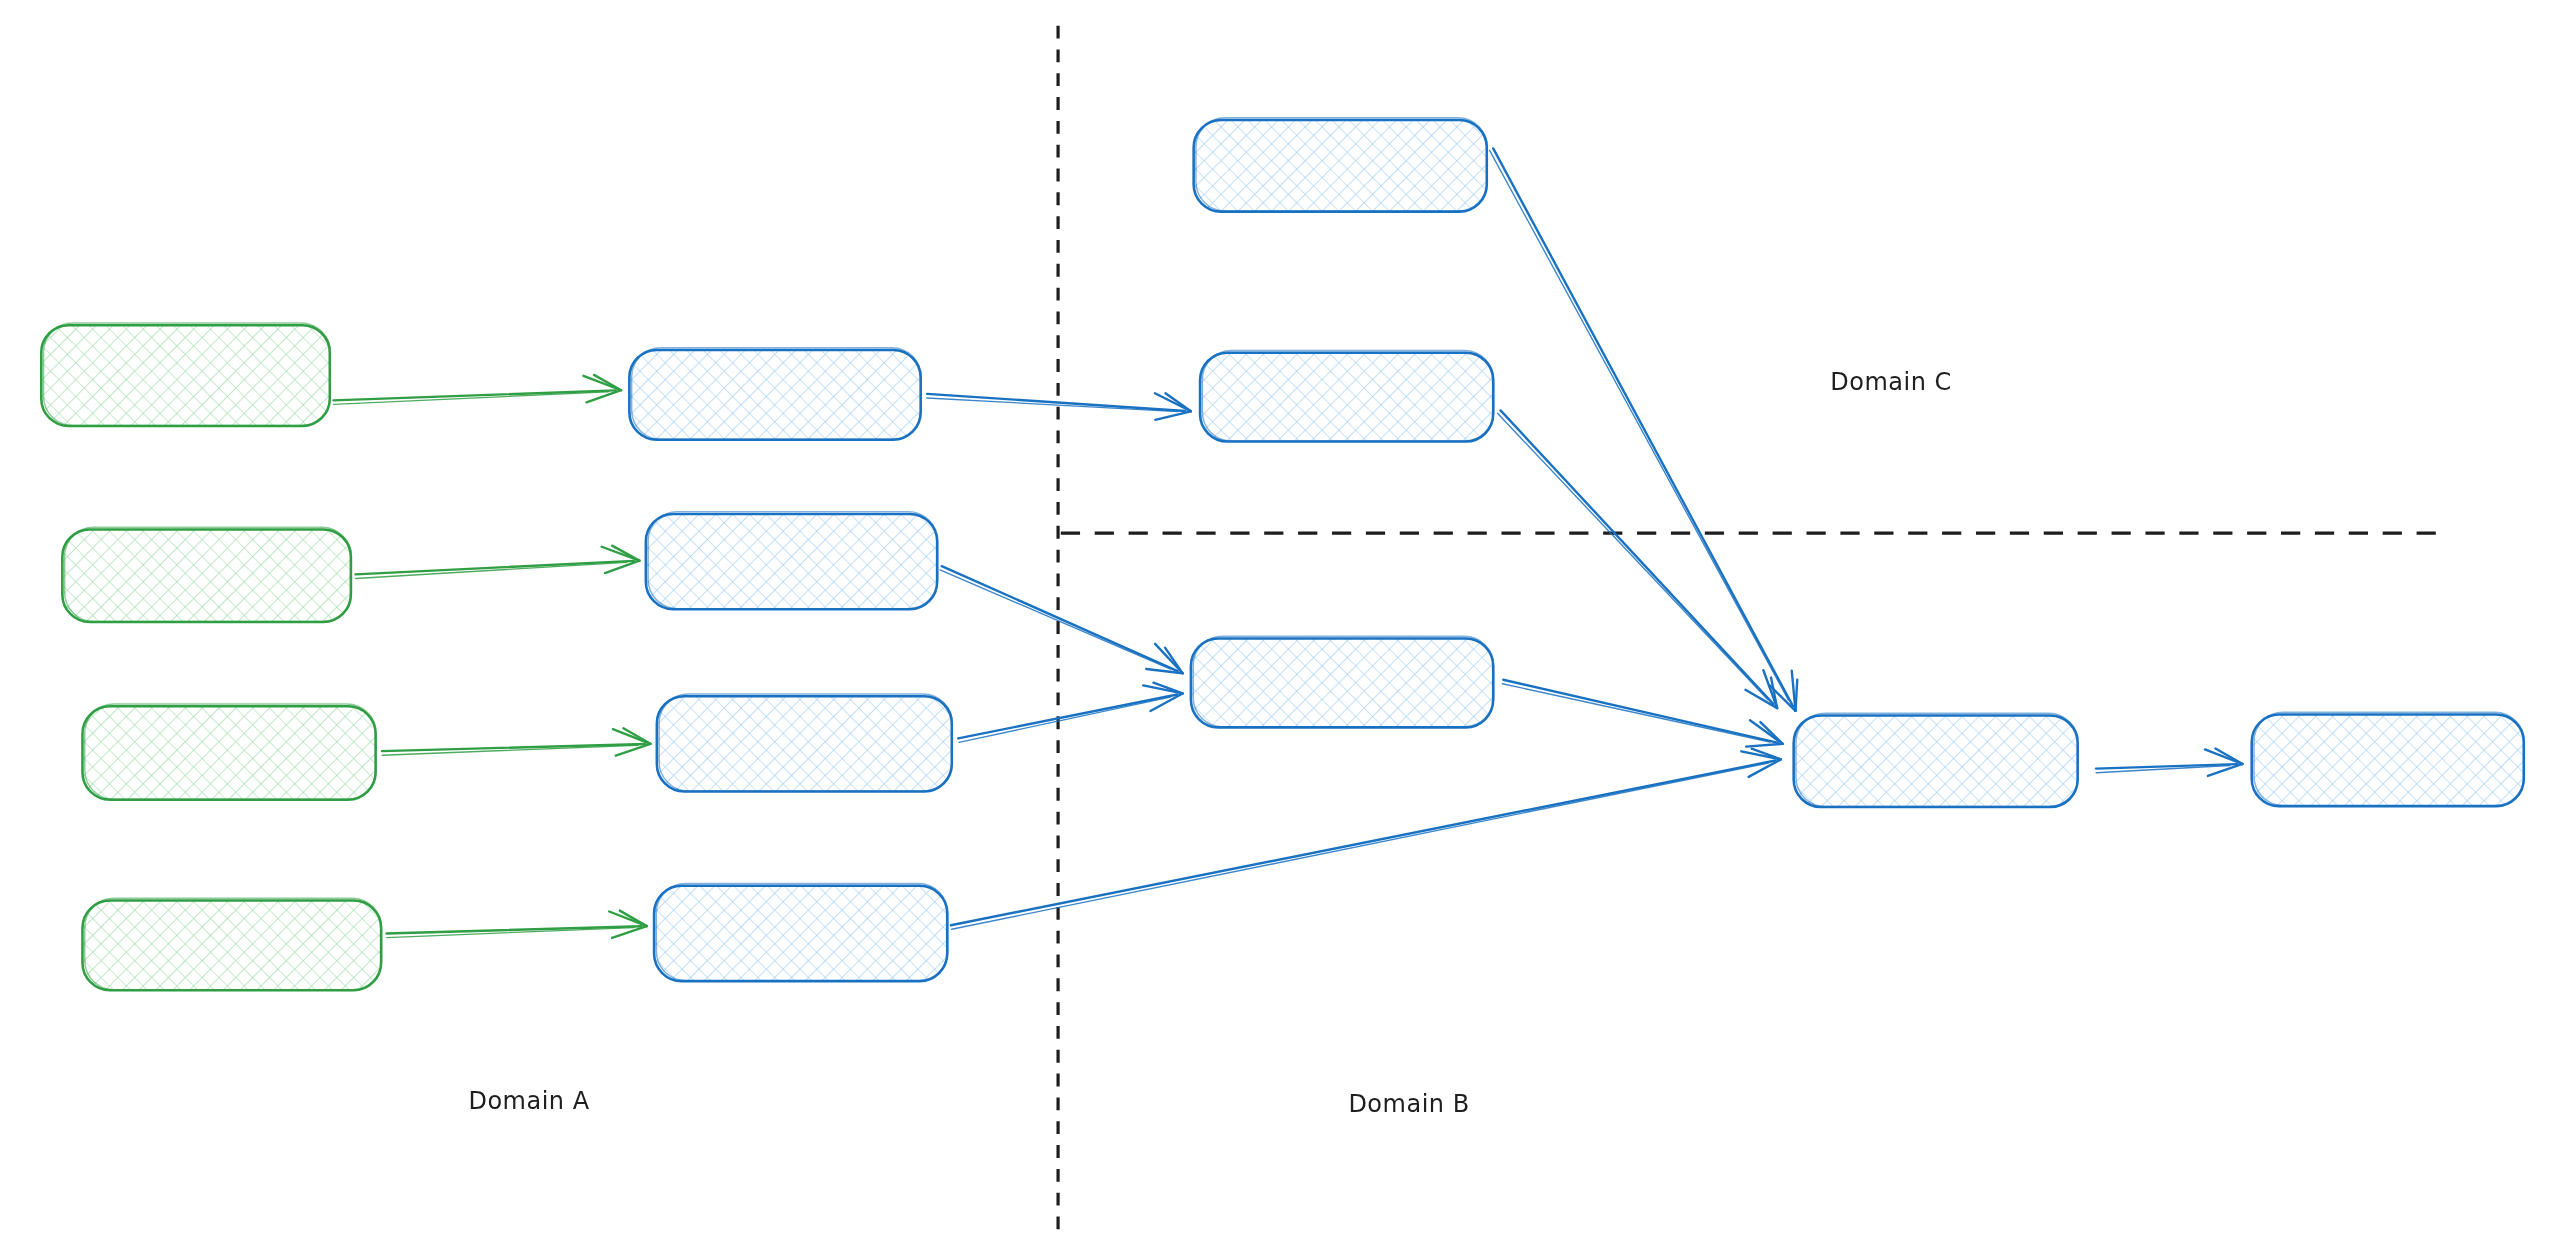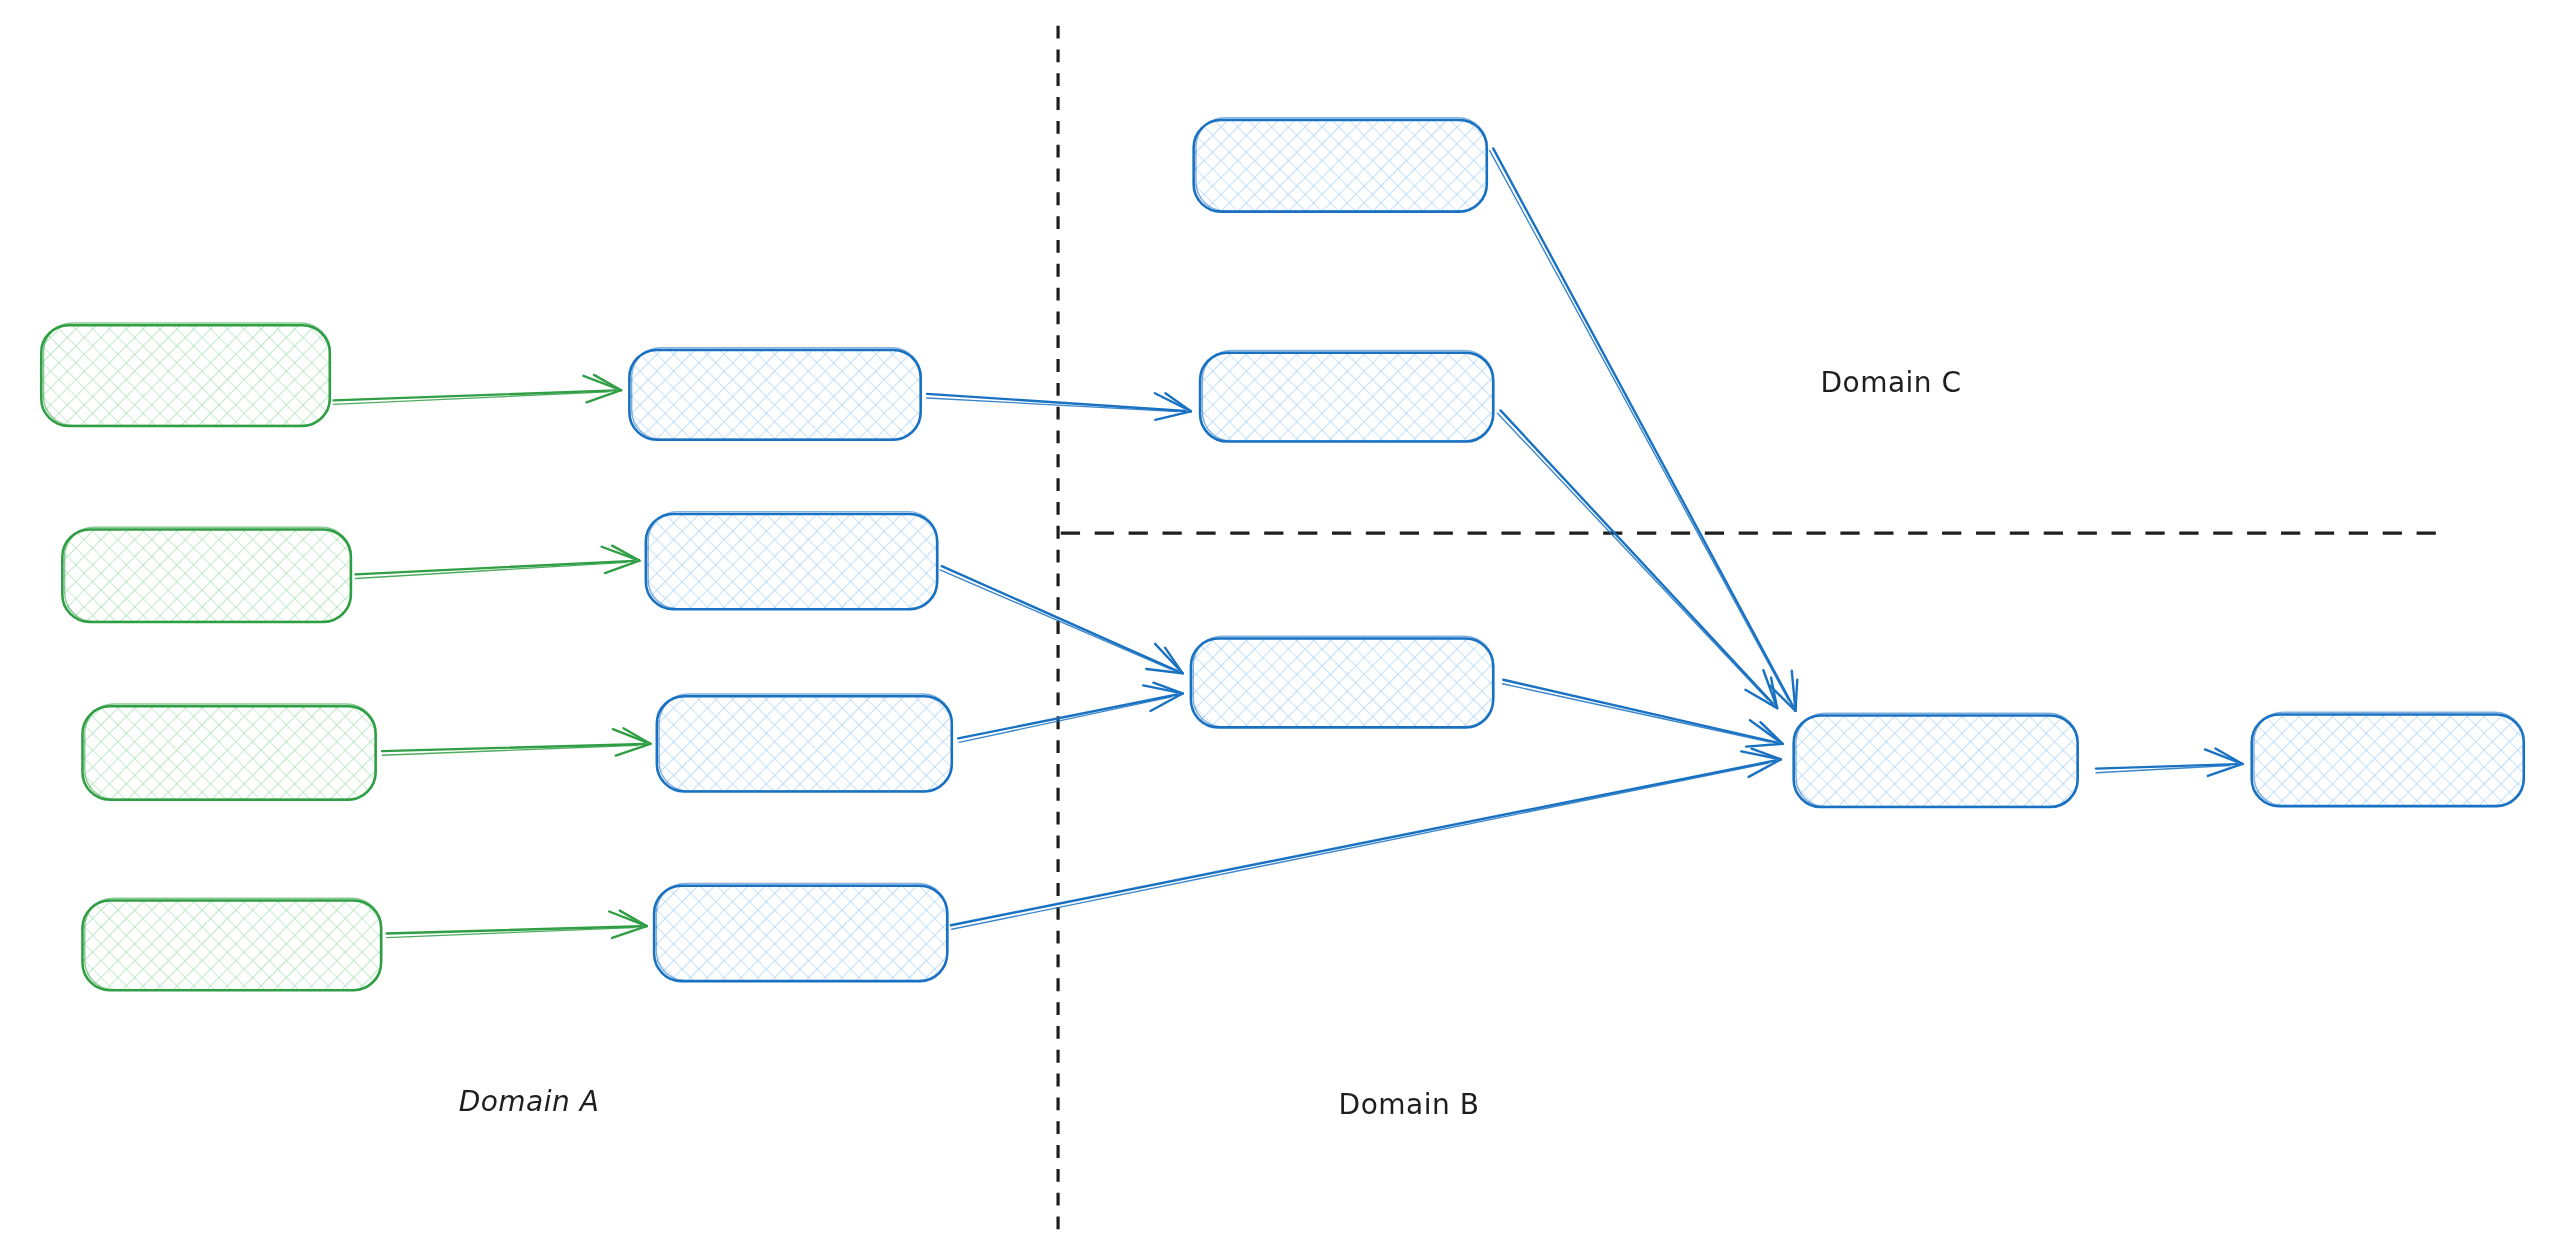--- a/index.html
+++ b/index.html
@@ -21,21 +21,21 @@
     height: 1255px;
   }
   #diagram-svg {
     position: absolute;
     left: 0; top: 0;
     display: block;
   }
   .domain-label {
     position: absolute;
     transform: translate(-50%, -50%);
-    font-size: 28px;
+    font-size: 24px;
     color: #1e1e1e;
     letter-spacing: 0.5px;
     white-space: nowrap;
     user-select: none;
   }
 </style>
 </head>
 <body>
 
 <div class="canvas">
@@ -187,17 +187,17 @@
         <g>
           <line x1="2288" y1="839" x2="2442.0029275434777" y2="834.1874085142663" stroke="#1971c2" stroke-width="2.6" stroke-linecap="round"></line>
           <line x1="2288.1405563856997" y1="843.4978043423919" x2="2434.044312637634" y2="835.6367010245926" stroke="#1971c2" stroke-width="1.5" stroke-opacity="0.85" stroke-linecap="round"></line>
           <line x1="2406.957901240272" y1="818.1397941565466" x2="2448" y2="834" stroke="#1971c2" stroke-width="2.6" stroke-linecap="round"></line>
           <line x1="2410.1744057148003" y1="847.0086285584399" x2="2448" y2="834" stroke="#1971c2" stroke-width="2.6" stroke-linecap="round"></line>
           <line x1="2418.4732249217336" y1="817.1426706303324" x2="2448" y2="834" stroke="#1971c2" stroke-width="2.6" stroke-linecap="round"></line>
         </g>
       </g>
   </svg>
 
-  <div class="domain-label" style="left: 529px; top: 1101px; color: rgb(30, 30, 30); font-style: italic;">Domain A</div>
+  <div class="domain-label" style="left: 529px; top: 1101px; color: rgb(30, 30, 30);">Domain A</div>
   <div class="domain-label" style="left: 1409px; top: 1104px; color: rgb(30, 30, 30); text-align: right;">Domain B</div>
   <div class="domain-label" style="left: 1891px; top: 382px; color: rgb(30, 30, 30);">Domain C</div>
 </div>
 
 
 </body></html>

